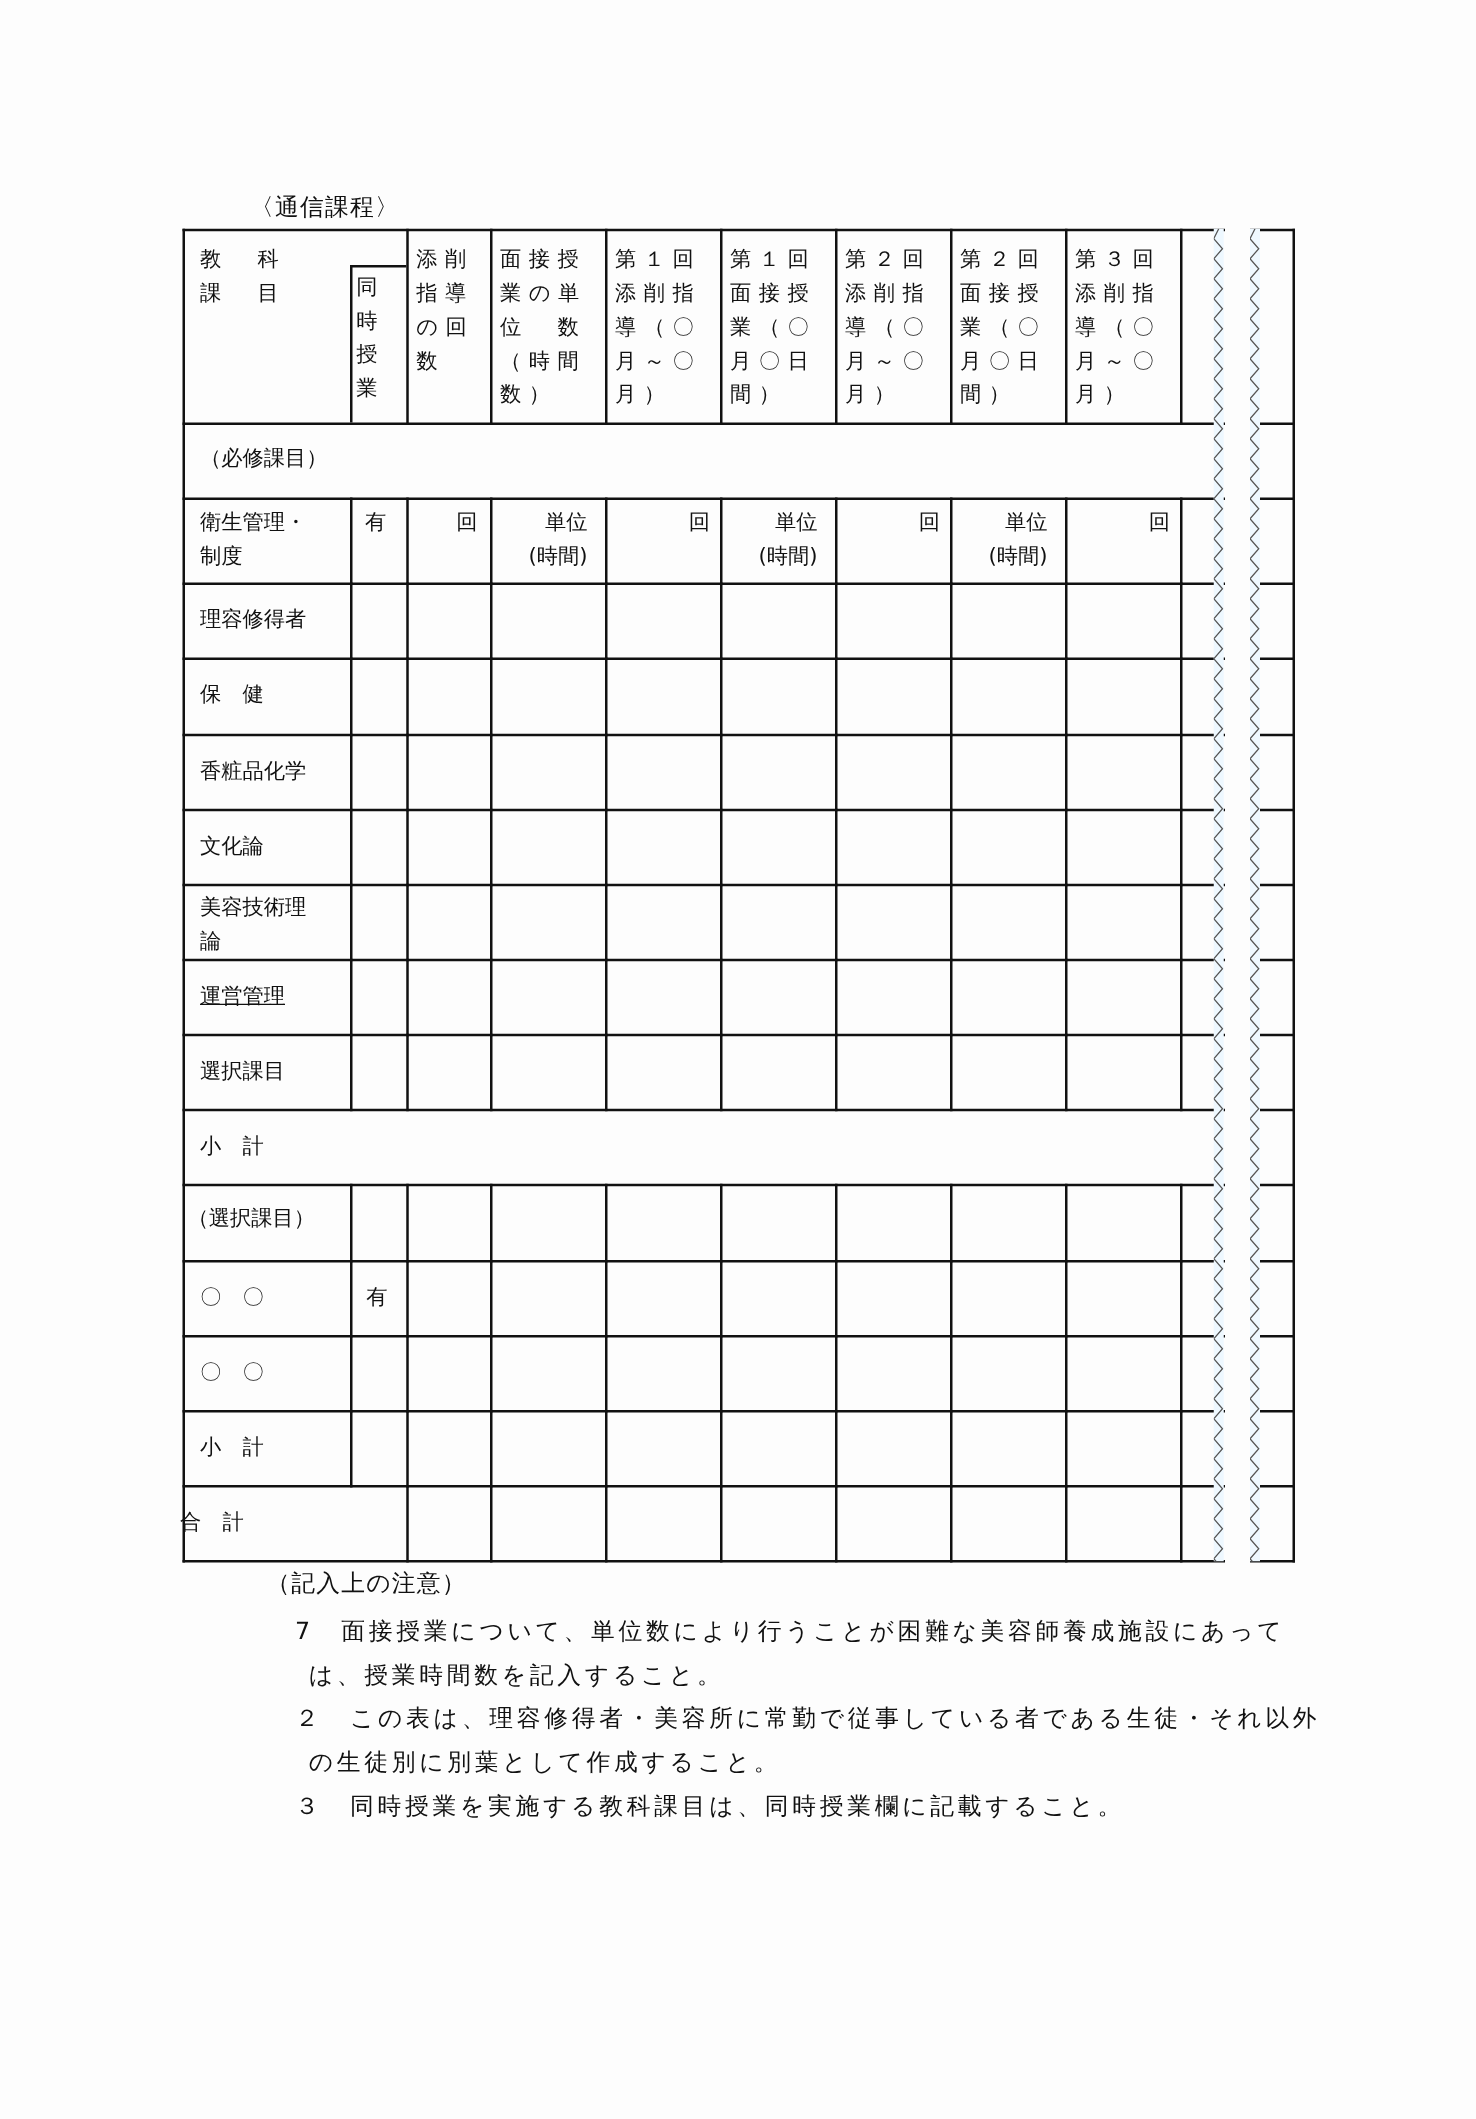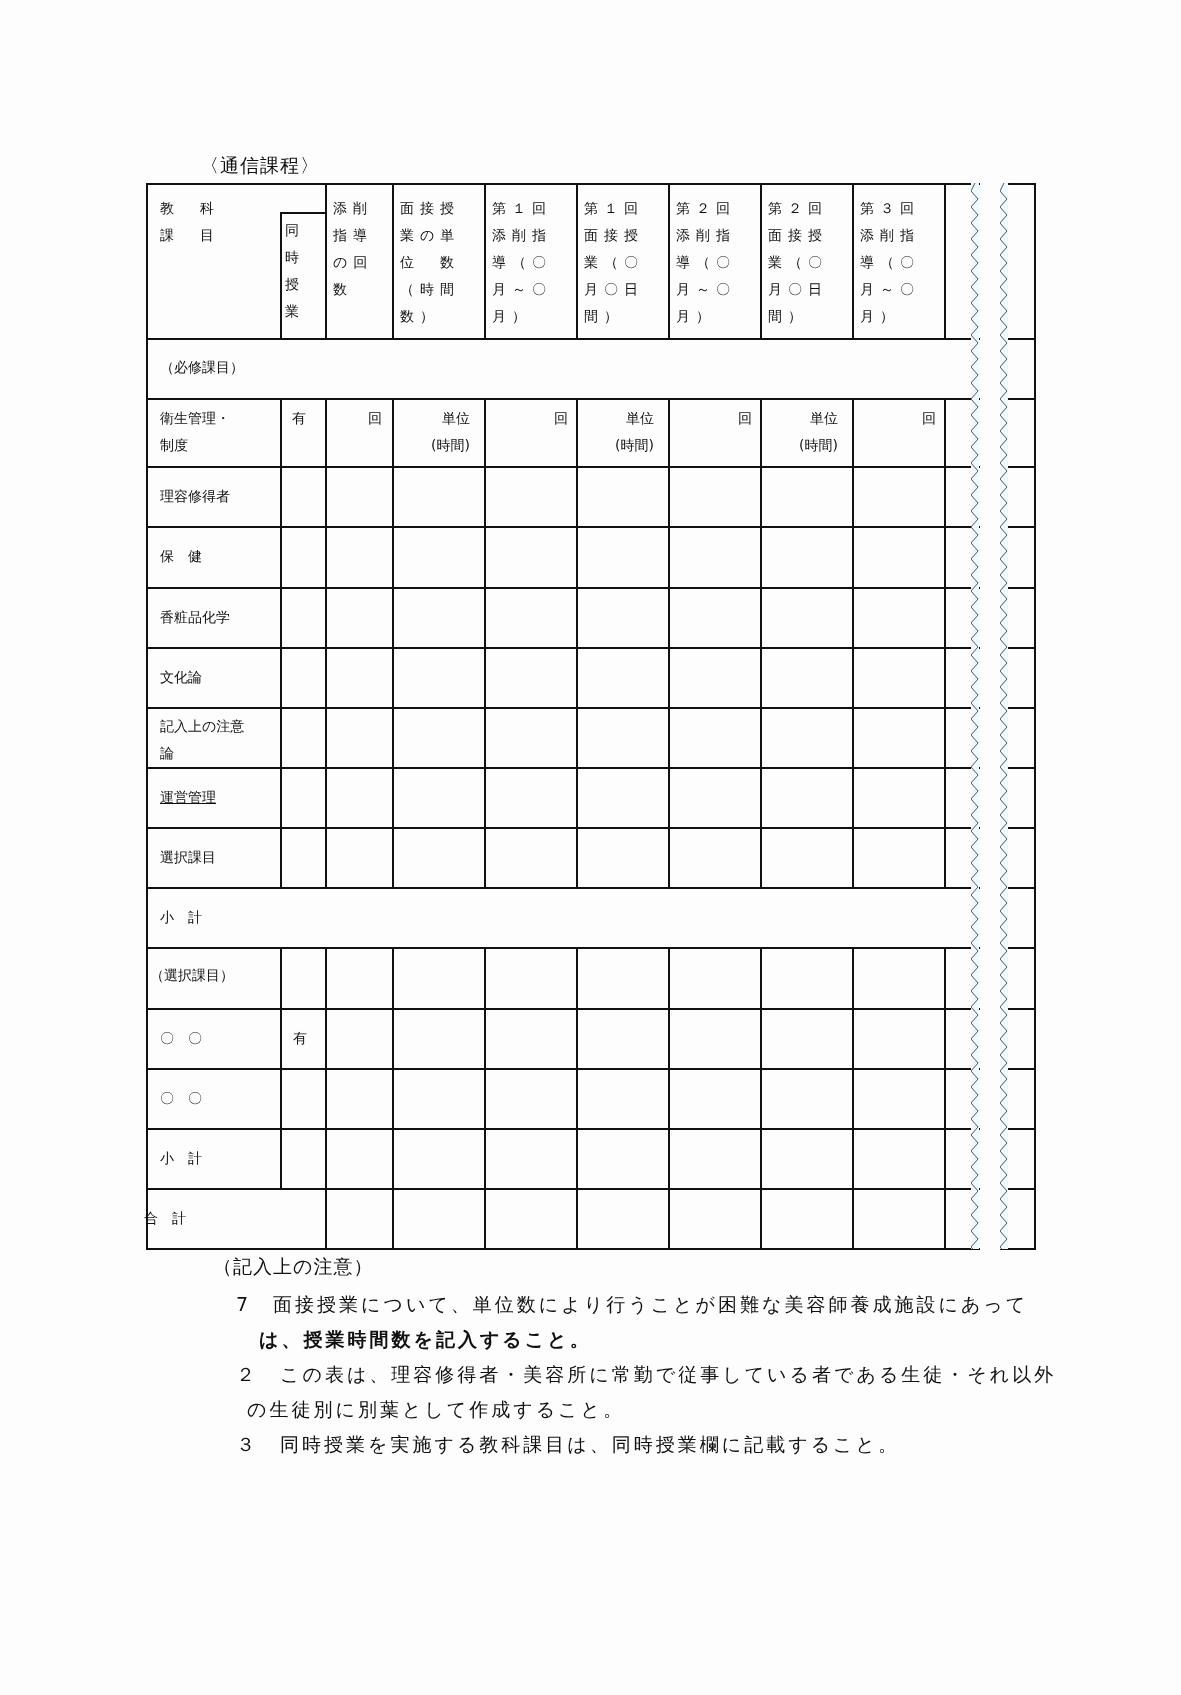--- a/index.html
+++ b/index.html
@@ -1,21 +1,21 @@
 <!DOCTYPE html>
 <html><head>
 <meta charset="utf-8">
 <style>
   html,body{margin:0;padding:0;background:#fdfdfd;}
   body{width:1181px;height:1695px;position:relative;overflow:hidden;font-family:"DejaVu Sans","Liberation Sans",sans-serif;color:#111;}
   .abs{position:absolute;font-family:Liberation Mono, monospace;}
   .title{left:200px;top:153px;font-size:19px;letter-spacing:1px;}
   .hl{position:absolute;height:2px;background:#111;}
   .vl{position:absolute;width:2px;background:#111;}
-  .cell{position:absolute;font-size:14px;line-height:27px;}
+  .cell{position:absolute;font-size:17px;line-height:27px;}
   .hdr{letter-spacing:6px;}
   .right{text-align:right;}
   .zig{position:absolute;top:183px;width:8px;height:1066px;background:#eef8ff;}
   .zig svg{display:block;}
   .gap{position:absolute;top:180px;left:980px;width:20px;height:1072px;background:#fdfdfd;}
   .note{position:absolute;font-size:19px;letter-spacing:3px;white-space:nowrap;}
 </style>
 </head>
 <body>
 
@@ -268,21 +268,21 @@
     <div class="cell " style="left: 160px; top: 543px; width: 120px;">
       <div>保　健</div>
     </div>
     <div class="cell " style="left: 160px; top: 604px; width: 120px;">
       <div>香粧品化学</div>
     </div>
     <div class="cell " style="left: 160px; top: 664px; width: 120px;">
       <div>文化論</div>
     </div>
     <div class="cell " style="left: 160px; top: 713px; width: 120px;">
-      <div>記入上の注意</div>
+      <div>美容技術理</div>
       <div>論</div>
     </div>
     <div class="cell " style="left: 160px; top: 784px; width: 120px; text-decoration: underline;">
       <div>運営管理</div>
     </div>
     <div class="cell " style="left: 160px; top: 844px; width: 120px;">
       <div>選択課目</div>
     </div>
     <div class="cell " style="left: 160px; top: 904px; width: 120px;">
       <div>小　計</div>
@@ -310,16 +310,16 @@
     </div>
     <div class="zig" style="left: 1000px;">
       <svg width="8" height="1066">
         <path d="M4 0 L0 8 L7 16 L0 24 L7 32 L0 40 L7 48 L0 56 L7 64 L0 72 L7 80 L0 88 L7 96 L0 104 L7 112 L0 120 L7 128 L0 136 L7 144 L0 152 L7 160 L0 168 L7 176 L0 184 L7 192 L0 200 L7 208 L0 216 L7 224 L0 232 L7 240 L0 248 L7 256 L0 264 L7 272 L0 280 L7 288 L0 296 L7 304 L0 312 L7 320 L0 328 L7 336 L0 344 L7 352 L0 360 L7 368 L0 376 L7 384 L0 392 L7 400 L0 408 L7 416 L0 424 L7 432 L0 440 L7 448 L0 456 L7 464 L0 472 L7 480 L0 488 L7 496 L0 504 L7 512 L0 520 L7 528 L0 536 L7 544 L0 552 L7 560 L0 568 L7 576 L0 584 L7 592 L0 600 L7 608 L0 616 L7 624 L0 632 L7 640 L0 648 L7 656 L0 664 L7 672 L0 680 L7 688 L0 696 L7 704 L0 712 L7 720 L0 728 L7 736 L0 744 L7 752 L0 760 L7 768 L0 776 L7 784 L0 792 L7 800 L0 808 L7 816 L0 824 L7 832 L0 840 L7 848 L0 856 L7 864 L0 872 L7 880 L0 888 L7 896 L0 904 L7 912 L0 920 L7 928 L0 936 L7 944 L0 952 L7 960 L0 968 L7 976 L0 984 L7 992 L0 1000 L7 1008 L0 1016 L7 1024 L0 1032 L7 1040 L0 1048 L7 1056 L0 1064 L7 1072" fill="none" stroke="#555" stroke-width="1"></path>
       </svg>
     </div>
   </div>
 
 <div class="note" style="left:213px;top:1254px;letter-spacing:1px;">（記入上の注意）</div>
 <div class="note" style="left:236px;top:1292px;">7　面接授業について、単位数により行うことが困難な美容師養成施設にあって</div>
-<div class="note" style="left:259px;top:1327px;font-weight:bold;">は、授業時間数を記入すること。</div>
+<div class="note" style="left:247px;top:1327px;">は、授業時間数を記入すること。</div>
 <div class="note" style="left:236px;top:1362px;">２　この表は、理容修得者・美容所に常勤で従事している者である生徒・それ以外</div>
 <div class="note" style="left:247px;top:1397px;">の生徒別に別葉として作成すること。</div>
 <div class="note" style="left:236px;top:1432px;">３　同時授業を実施する教科課目は、同時授業欄に記載すること。</div>
 
 </body></html>

